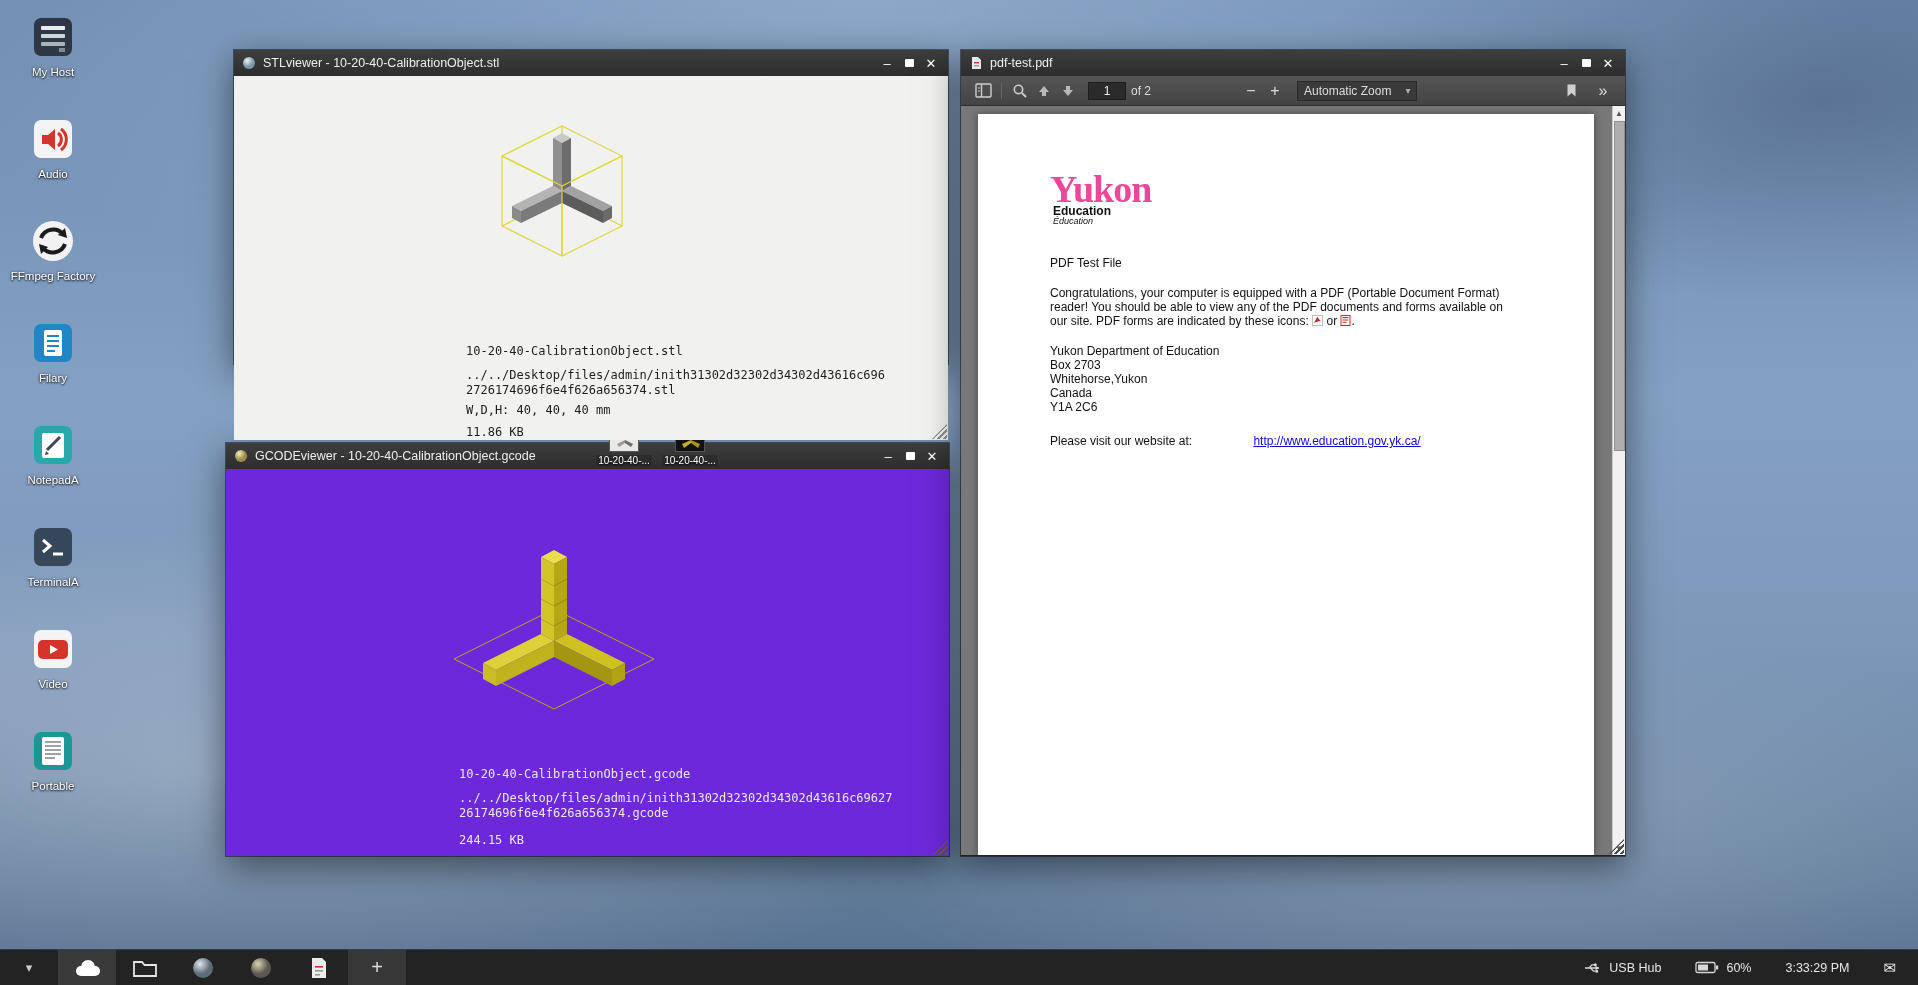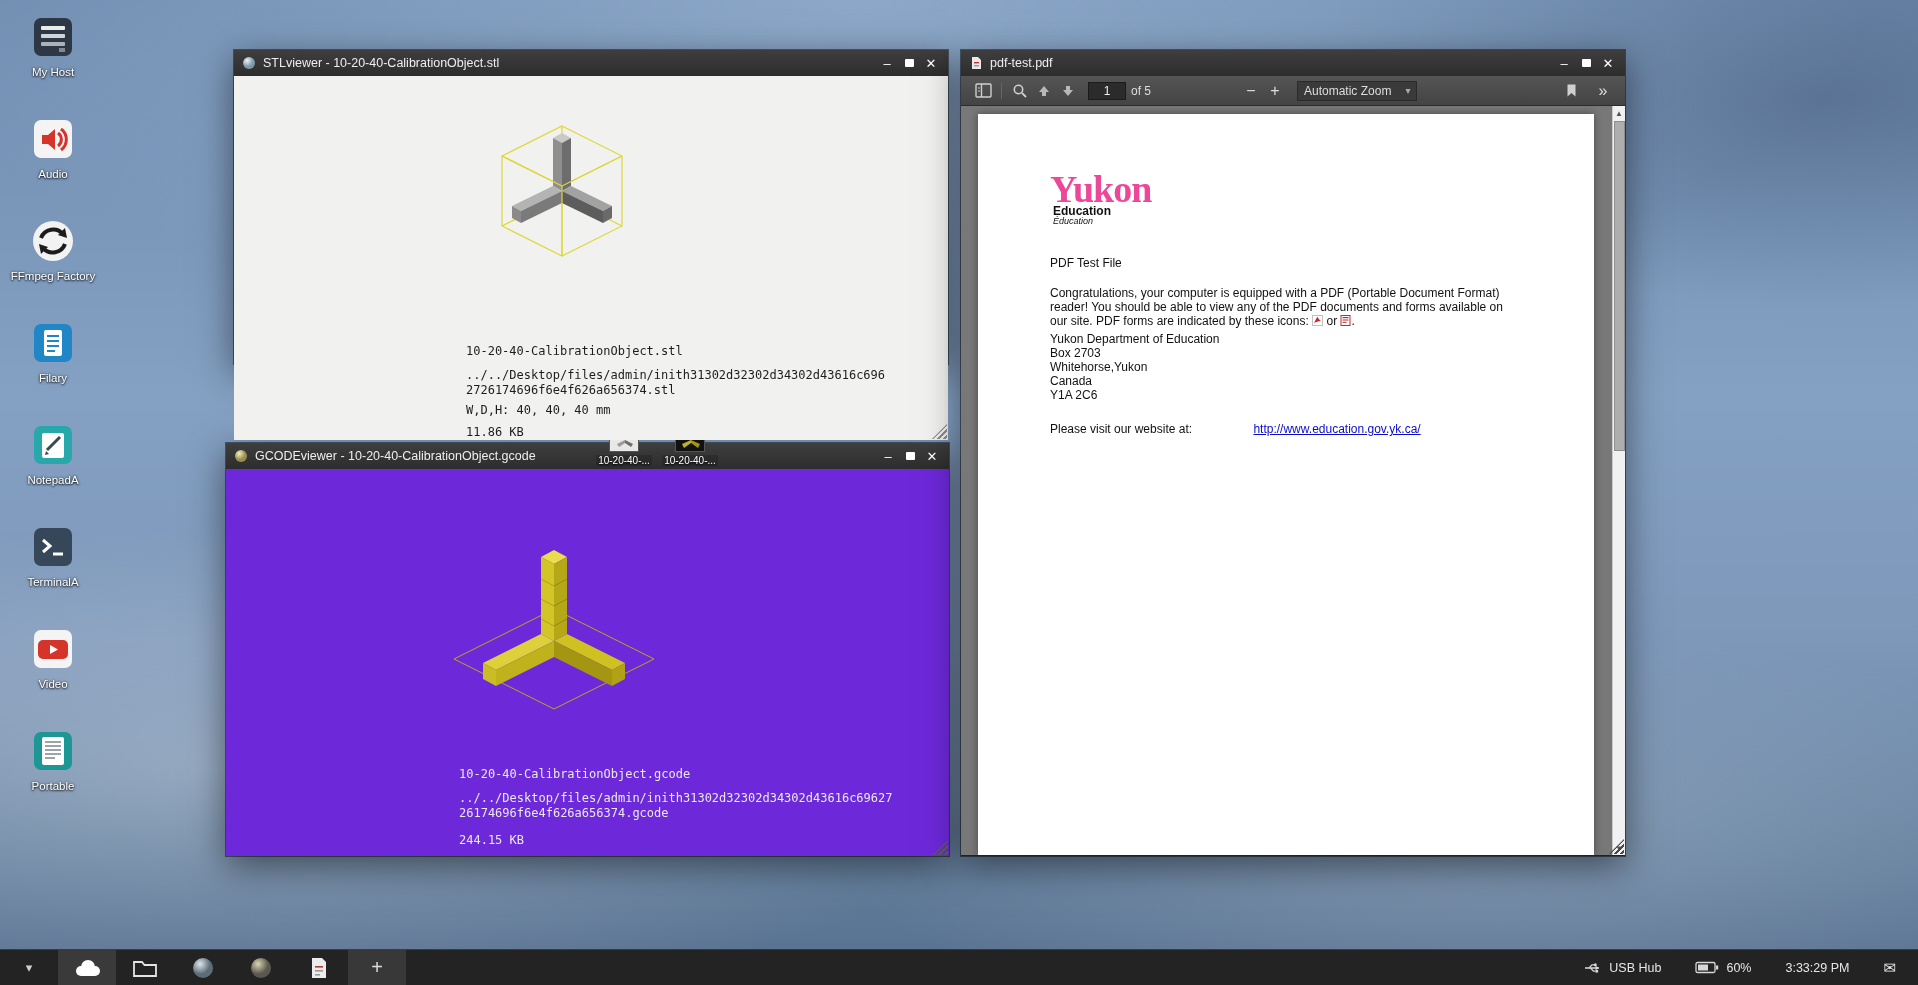--- a/index.html
+++ b/index.html
@@ -80,21 +80,21 @@
   .pdf-page { position:absolute; left:17px; top:8px; width:616px; height:741px; background:#fff;
               box-shadow:0 0 8px rgba(0,0,0,.4); padding:58px 50px 0 72px; color:#111; }
   .pdf-page, .pdf-page * { font-size:12px; line-height:14px; }
   .logo-word { font-family:"Liberation Serif", serif; font-weight:bold; font-size:38px; line-height:34px;
                color:#ec4899; letter-spacing:-1px; }
   .logo-sub1 { font-size:12px; font-weight:bold; margin-left:3px; line-height:10px; }
   .logo-sub2 { font-size:9px; font-style:italic; margin-left:3px; line-height:10px; }
   .pdf-heading { margin-top:30px; }
   .pdf-paragraph { margin-top:16px; max-width:462px; }
   .mini-icon { display:inline-block; width:11px; height:11px; vertical-align:-1px; }
-  .pdf-address { margin-top:4px; }
+  .pdf-address { margin-top:16px; }
   .pdf-website { margin-top:20px; }
   .pdf-link { color:#0b0bcd; text-decoration:underline; cursor:pointer;margin-left:48px; }
   .pdf-scrollbar { position:absolute; right:0; top:0; width:13px; height:749px; background:#f1f1f1; border-left:1px solid #c9c9c9; }
   .sb-arrow { height:14px; display:flex; align-items:center; justify-content:center; font-size:8px; color:#555; cursor:pointer; }
   .sb-thumb { position:absolute; top:15px; left:1px; width:11px; height:330px; background:#aeaeae; border:1px solid #8f8f8f; cursor:pointer; }
   .sb-arrow.bottom { position:absolute; bottom:0; width:100%; }
 
   
   .taskbar { position:absolute; left:0; bottom:0; width:1918px; height:35px; background:#232323;
              display:flex; align-items:center; z-index:10; box-shadow:0 -1px 0 rgba(0,0,0,.5); }
@@ -395,21 +395,21 @@
       <svg width="14" height="14" viewBox="0 0 14 14">
           <path d="M7 2 L12 8 H9 V12 H5 V8 H2 Z" fill="#b8b8b8"></path>
         </svg>
     </div>
     <div class="tb-btn">
       <svg width="14" height="14" viewBox="0 0 14 14">
           <path d="M7 12 L2 6 H5 V2 H9 V6 H12 Z" fill="#b8b8b8"></path>
         </svg>
     </div>
     <input class="page-input" value="1" style="">
-    <span>of 5</span>
+    <span>of 2</span>
 
     <div class="zoom-cluster">
       <div class="tb-btn" style="font-size:16px;">−</div>
       <div class="tb-btn" style="font-size:16px;">+</div>
       <div class="zoom-select">
         <span>Automatic Zoom</span>
         <span class="chev">▾</span>
       </div>
     </div>
 

